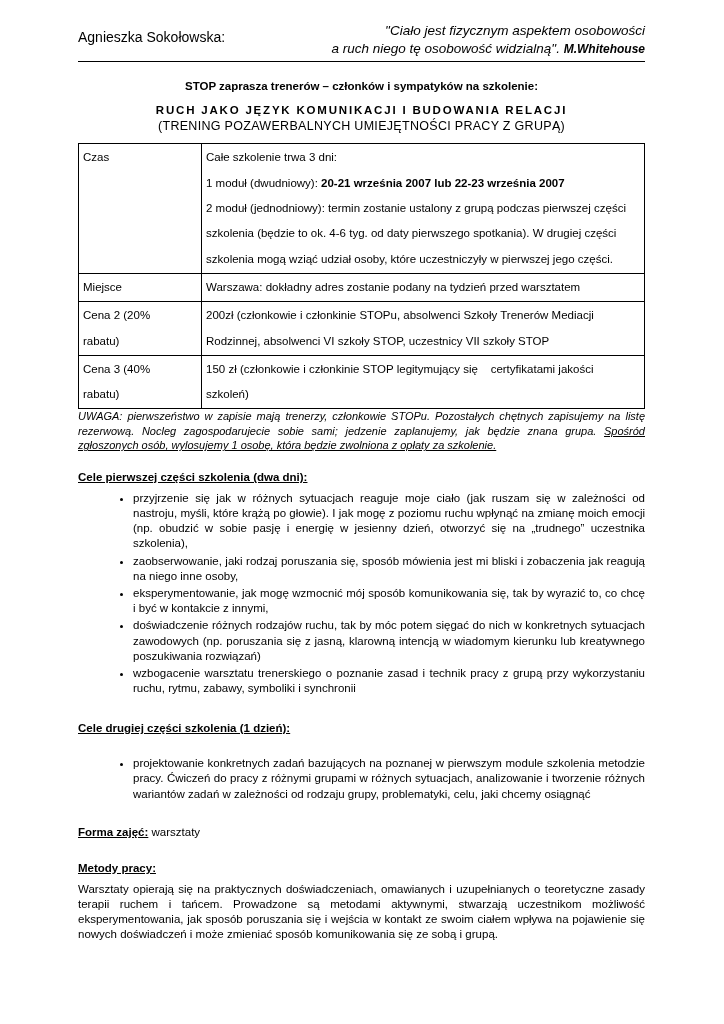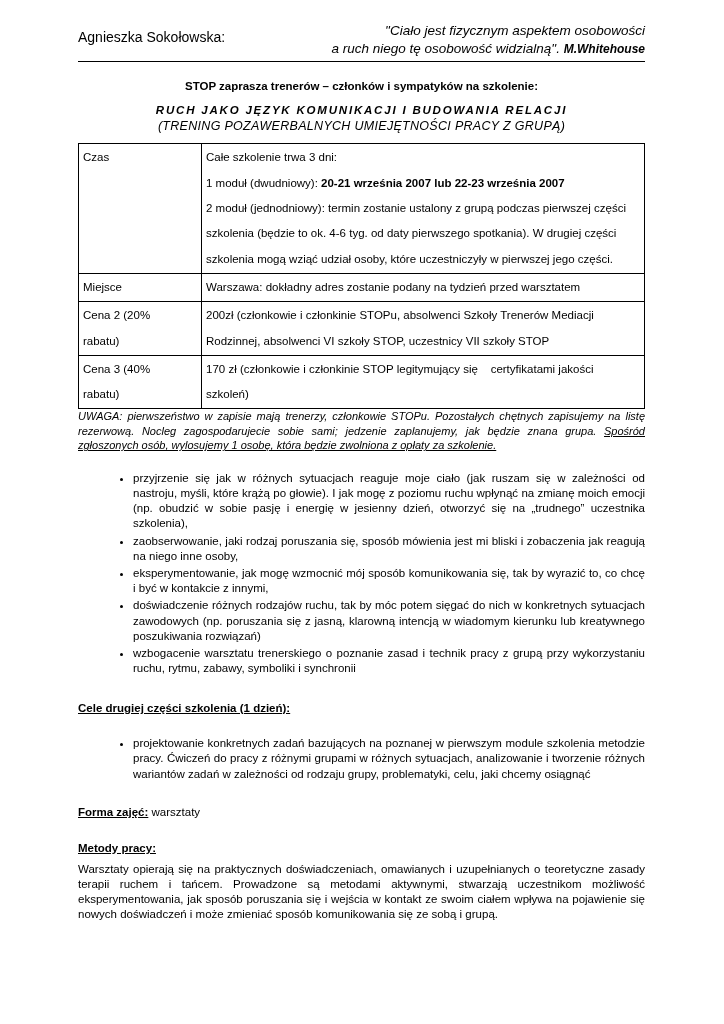--- a/index.html
+++ b/index.html
@@ -22,21 +22,21 @@
     align-items:flex-start;
     border-bottom:1.5px solid #000;
     padding-bottom:3px;
   }
   .author { font-size:14px; padding-top:7px; white-space:nowrap; }
   .quote  { text-align:right; font-style:italic; font-size:13.5px; line-height:1.35; }
   .quote .attr { font-size:12px;font-weight:bold; }
 
   
   .invitation { text-align:center; font-weight:bold; margin:18px 0 12px; }
-  .doc-title  { text-align:center; margin:0 0 10px;font-style:italic; }
+  .doc-title  { text-align:center; margin:0 0 10px; }
   .doc-title .t1 { font-weight:bold; font-size:11.5px; letter-spacing:1.8px; margin-bottom:3px; }
   .doc-title .t2 { font-size:12.5px; letter-spacing:0.3px; }
 
   
   table.info { width:100%; border-collapse:collapse; table-layout:fixed; }
   table.info td {
     border:1px solid #000;
     padding:1px 14px 1px 4px;
     vertical-align:top;
     line-height:2.2;
@@ -97,30 +97,31 @@
       <tr>
         <td class="cell-label">Miejsce</td>
         <td>Warszawa: dokładny adres zostanie podany na tydzień przed warsztatem</td>
       </tr>
       <tr>
         <td class="cell-label">Cena 2 (20% rabatu)</td>
         <td>200zł (członkowie i członkinie STOPu, absolwenci Szkoły Trenerów Mediacji Rodzinnej, absolwenci VI szkoły STOP, uczestnicy VII szkoły STOP</td>
       </tr>
       <tr>
         <td class="cell-label">Cena 3 (40% rabatu)</td>
-        <td class="pre">170 zł (członkowie i członkinie STOP legitymujący się    certyfikatami jakości szkoleń)</td>
+        <td class="pre">150 zł (członkowie i członkinie STOP legitymujący się    certyfikatami jakości szkoleń)</td>
       </tr>
     </tbody>
   </table>
 
 
   <p class="note">
     <span>UWAGA: pierwszeństwo w zapisie mają trenerzy, członkowie STOPu. Pozostałych chętnych zapisujemy na listę rezerwową. Nocleg zagospodarujecie sobie sami; jedzenie zaplanujemy, jak będzie znana grupa. </span><span class="u">Spośród zgłoszonych osób, wylosujemy 1 osobę, która będzie zwolniona z opłaty za szkolenie.</span>
   </p>
 
+  <h3 class="section-heading"><span class="u">Cele pierwszej części szkolenia (dwa dni):</span></h3>
   <ul class="goals">
     <li>przyjrzenie się jak w różnych sytuacjach reaguje moje ciało (jak ruszam się w zależności od nastroju, myśli, które krążą po głowie). I jak mogę z poziomu ruchu wpłynąć na zmianę moich emocji (np. obudzić w sobie pasję i energię w jesienny dzień, otworzyć się na „trudnego” uczestnika szkolenia),</li>
     <li>zaobserwowanie, jaki rodzaj poruszania się, sposób mówienia jest mi bliski i zobaczenia jak reagują na niego inne osoby,</li>
     <li>eksperymentowanie, jak mogę wzmocnić mój sposób komunikowania się, tak by wyrazić to, co chcę i być w kontakcie z innymi,</li>
     <li>doświadczenie różnych rodzajów ruchu, tak by móc potem sięgać do nich w konkretnych sytuacjach zawodowych (np. poruszania się z jasną, klarowną intencją w wiadomym kierunku lub kreatywnego poszukiwania rozwiązań)</li>
     <li>wzbogacenie warsztatu trenerskiego o poznanie zasad i technik pracy z grupą przy wykorzystaniu ruchu, rytmu, zabawy, symboliki i synchronii</li>
   </ul>
 
   <h3 class="section-heading" style="margin-top:26px;"><span class="u">Cele drugiej części szkolenia (1 dzień):</span></h3>
   <ul class="goals single">

